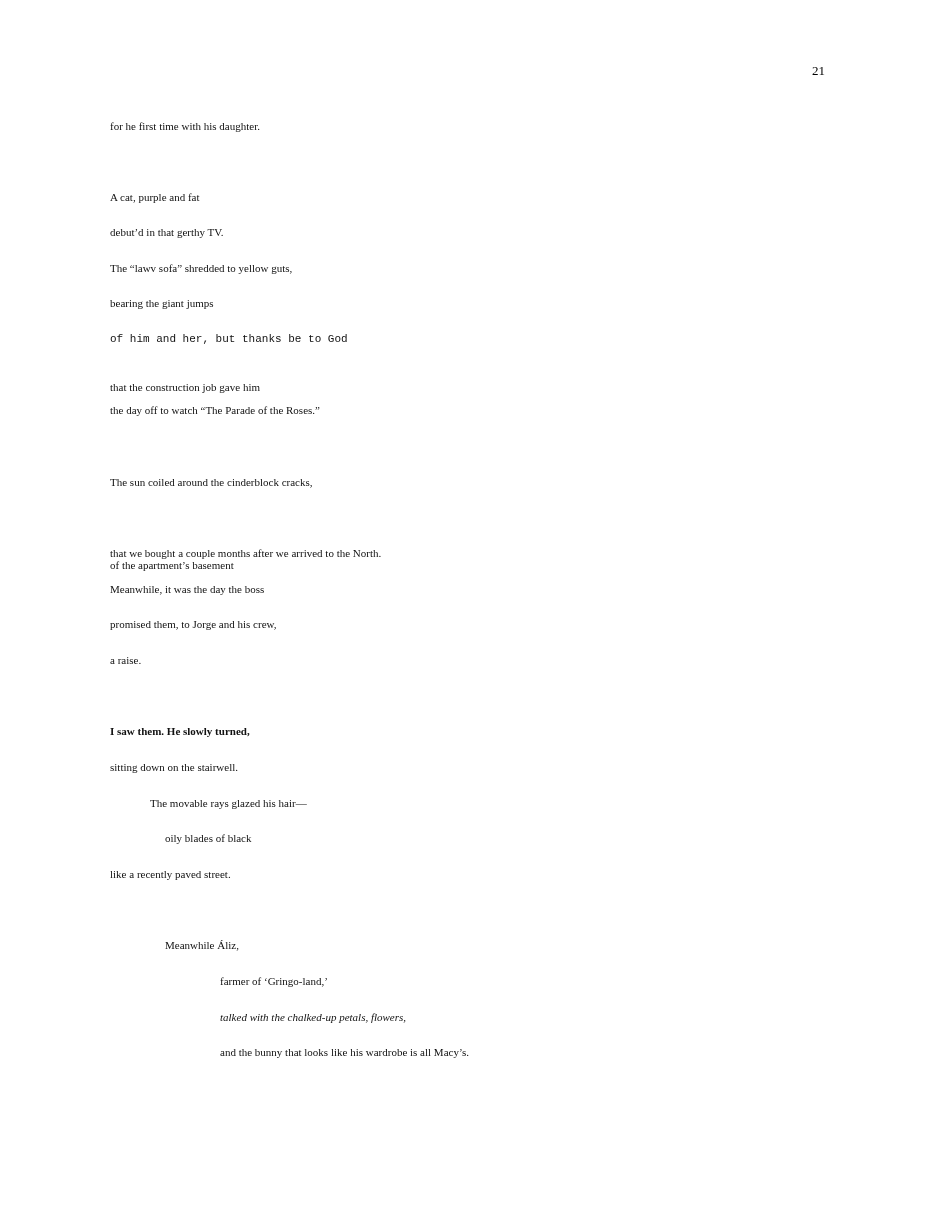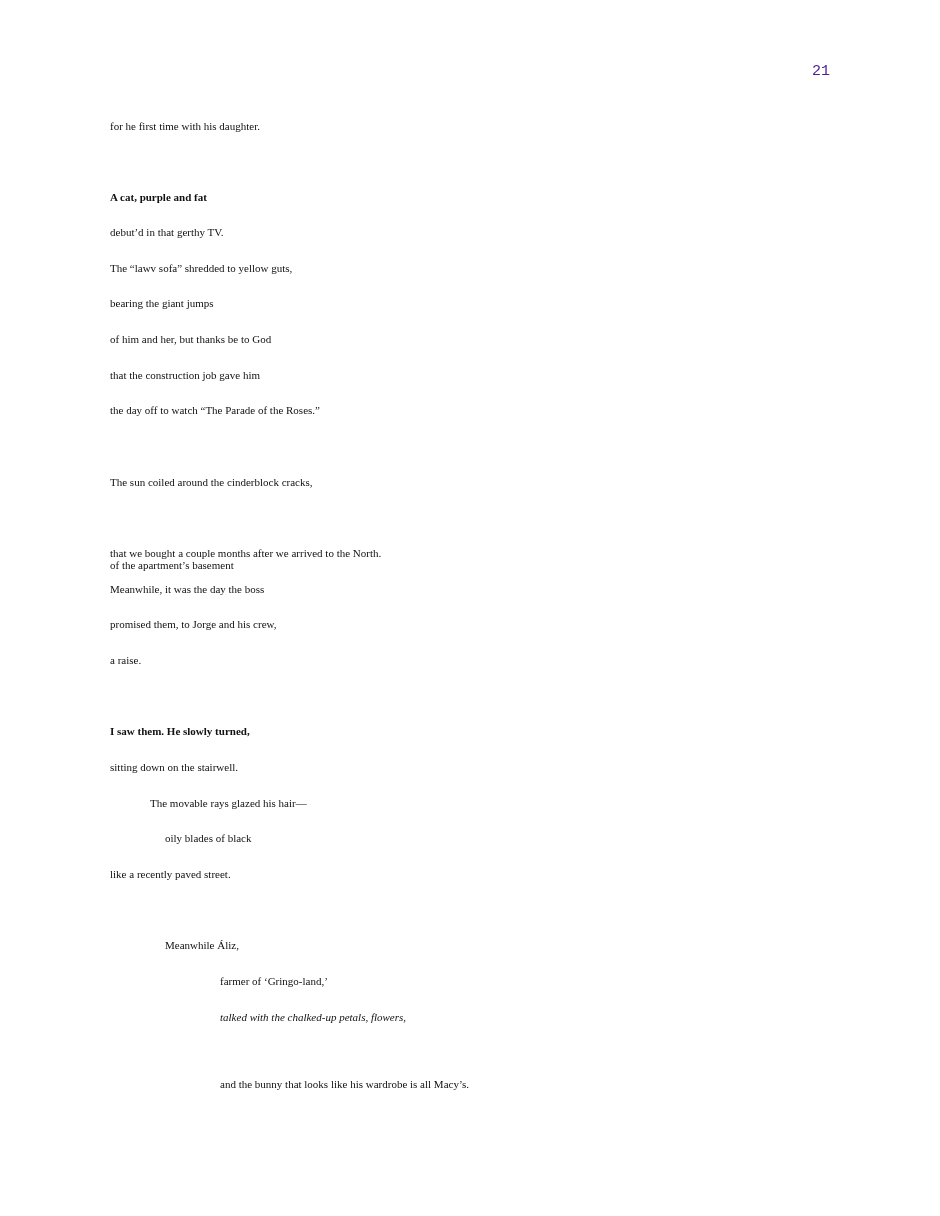--- a/index.html
+++ b/index.html
@@ -11,23 +11,23 @@
       width: 940px;
       height: 1216px;
       position: relative;
       overflow: hidden;
       color: #111111;
     }
     .page-number {
       position: absolute;
       top: 63px;
       left: 812px;
-      font-family: Liberation Mono, monospace;
-      font-size: 15px;
-      color: #4c1d95;
+      font-family: Liberation Serif, serif;
+      font-size: 13px;
+      color: #000000;
     }
     .poem {
       position: absolute;
       top: 0;
       left: 0;
       width: 940px;
     }
     .line {
       position: absolute;
       font-family: "Liberation Serif", serif;
@@ -37,35 +37,35 @@
       color: #111111;
     }
   </style>
 </head>
 <body>
 
 <div class="page-number">21</div>
 
 <div class="poem">
   <div class="line" style="top: 116px; left: 110px;">for he first time with his daughter.</div>
-  <div class="line" style="top: 187px; left: 110px; font-weight: bold;">A cat, purple and fat</div>
+  <div class="line" style="top: 187px; left: 110px;">A cat, purple and fat</div>
   <div class="line" style="top: 222px; left: 110px;">debut’d in that gerthy TV.</div>
   <div class="line" style="top: 258px; left: 110px;">The “lawv sofa” shredded to yellow guts,</div>
   <div class="line" style="top: 293px; left: 110px;">bearing the giant jumps</div>
-  <div class="line" style="top: 329px; left: 110px;">of him and her, but thanks be to God</div>
-  <div class="line" style="top: 365px; left: 110px;">that the construction job gave him</div>
+  <div class="line" style="top: 329px; left: 110px; font-family: Liberation Mono, monospace;">of him and her, but thanks be to God</div>
+  <div class="line" style="top: 377px; left: 110px;">that the construction job gave him</div>
   <div class="line" style="top: 400px; left: 110px;">the day off to watch “The Parade of the Roses.”</div>
   <div class="line" style="top: 472px; left: 110px;">The sun coiled around the cinderblock cracks,</div>
   <div class="line" style="top: 507px; left: 110px; margin-top: 48px;">of the apartment’s basement</div>
   <div class="line" style="top: 543px; left: 110px;">that we bought a couple months after we arrived to the North.</div>
   <div class="line" style="top: 579px; left: 110px;">Meanwhile, it was the day the boss</div>
   <div class="line" style="top: 614px; left: 110px;">promised them, to Jorge and his crew,</div>
   <div class="line" style="top: 650px; left: 110px;">a raise.</div>
   <div class="line" style="top: 721px; left: 110px; font-weight: bold;">I saw them. He slowly turned,</div>
   <div class="line" style="top: 757px; left: 110px;">sitting down on the stairwell.</div>
   <div class="line" style="top: 793px; left: 110px; margin-left: 40px;">The movable rays glazed his hair—</div>
   <div class="line" style="top: 828px; left: 165px;">oily blades of black</div>
   <div class="line" style="top: 864px; left: 110px;">like a recently paved street.</div>
   <div class="line" style="top: 935px; left: 165px;">Meanwhile Áliz,</div>
   <div class="line" style="top: 971px; left: 220px;">farmer of ‘Gringo-land,’</div>
   <div class="line" style="top: 1007px; left: 220px; font-style: italic;">talked with the chalked-up petals, flowers,</div>
-  <div class="line" style="top: 1074px; left: 220px;">and the bunny that looks like his wardrobe is all Macy’s.</div>
+  <div class="line" style="top: 1042px; left: 220px;">and the bunny that looks like his wardrobe is all Macy’s.</div>
 </div>
 
 </body></html>

